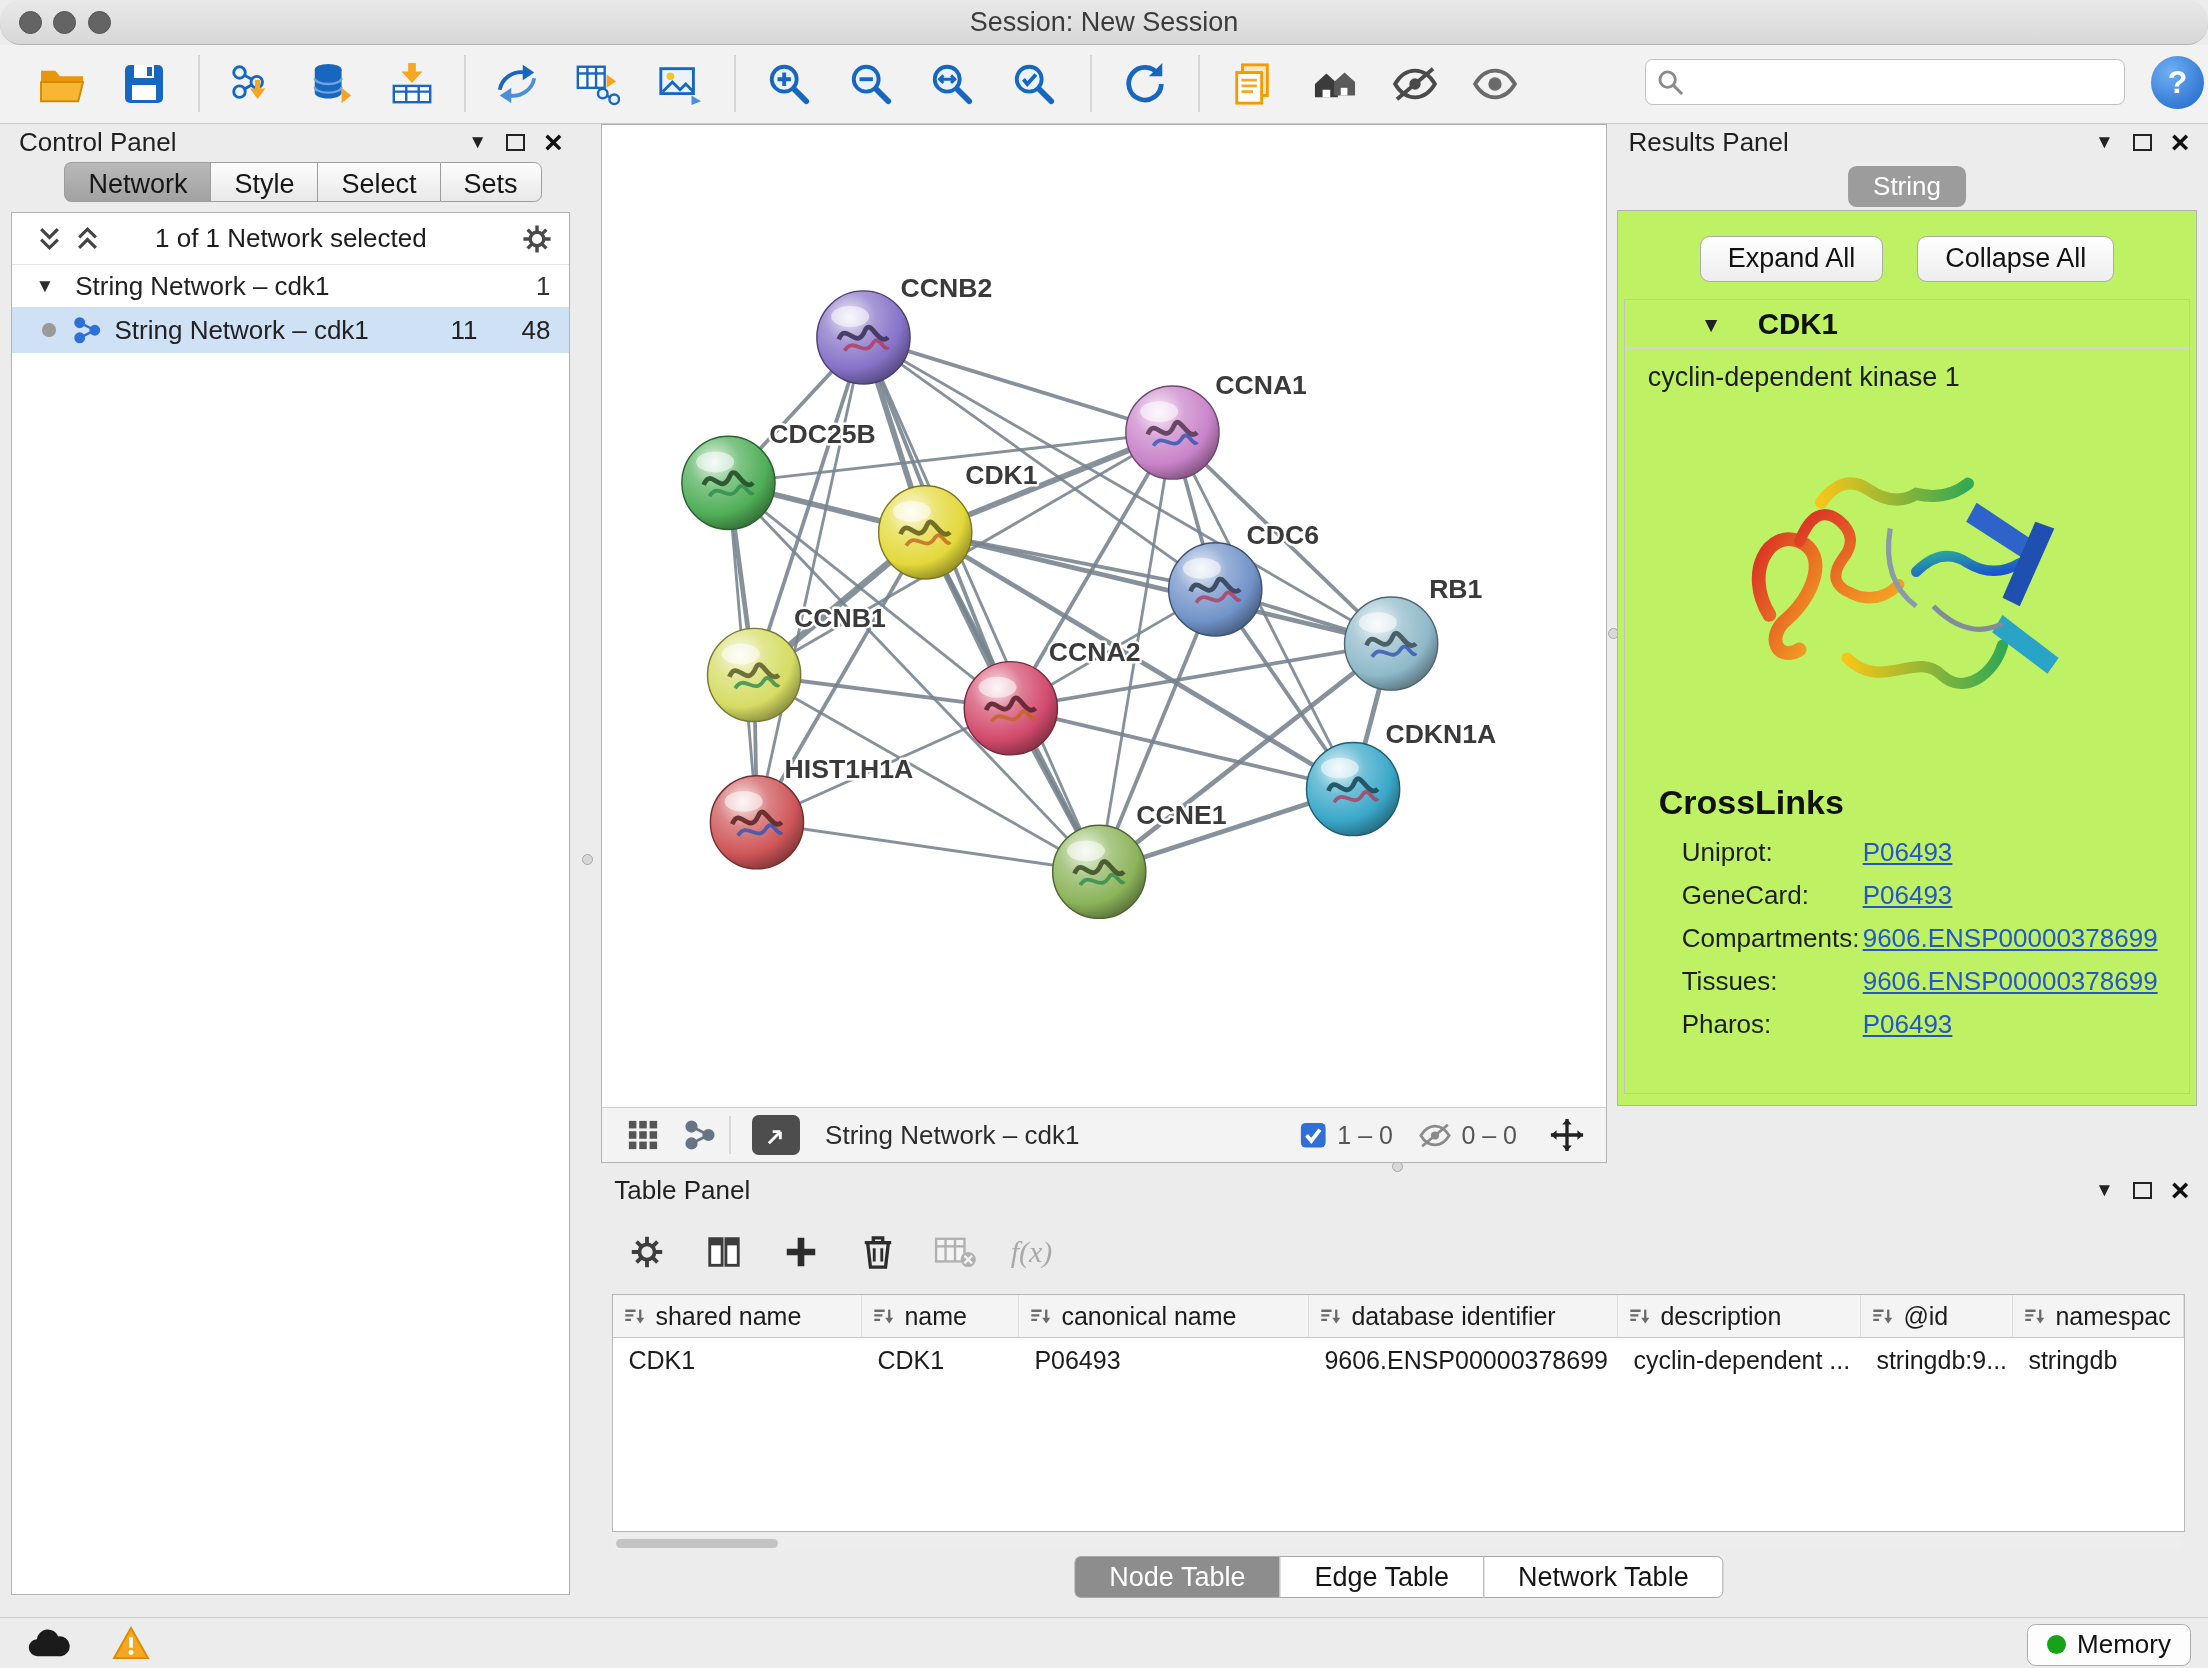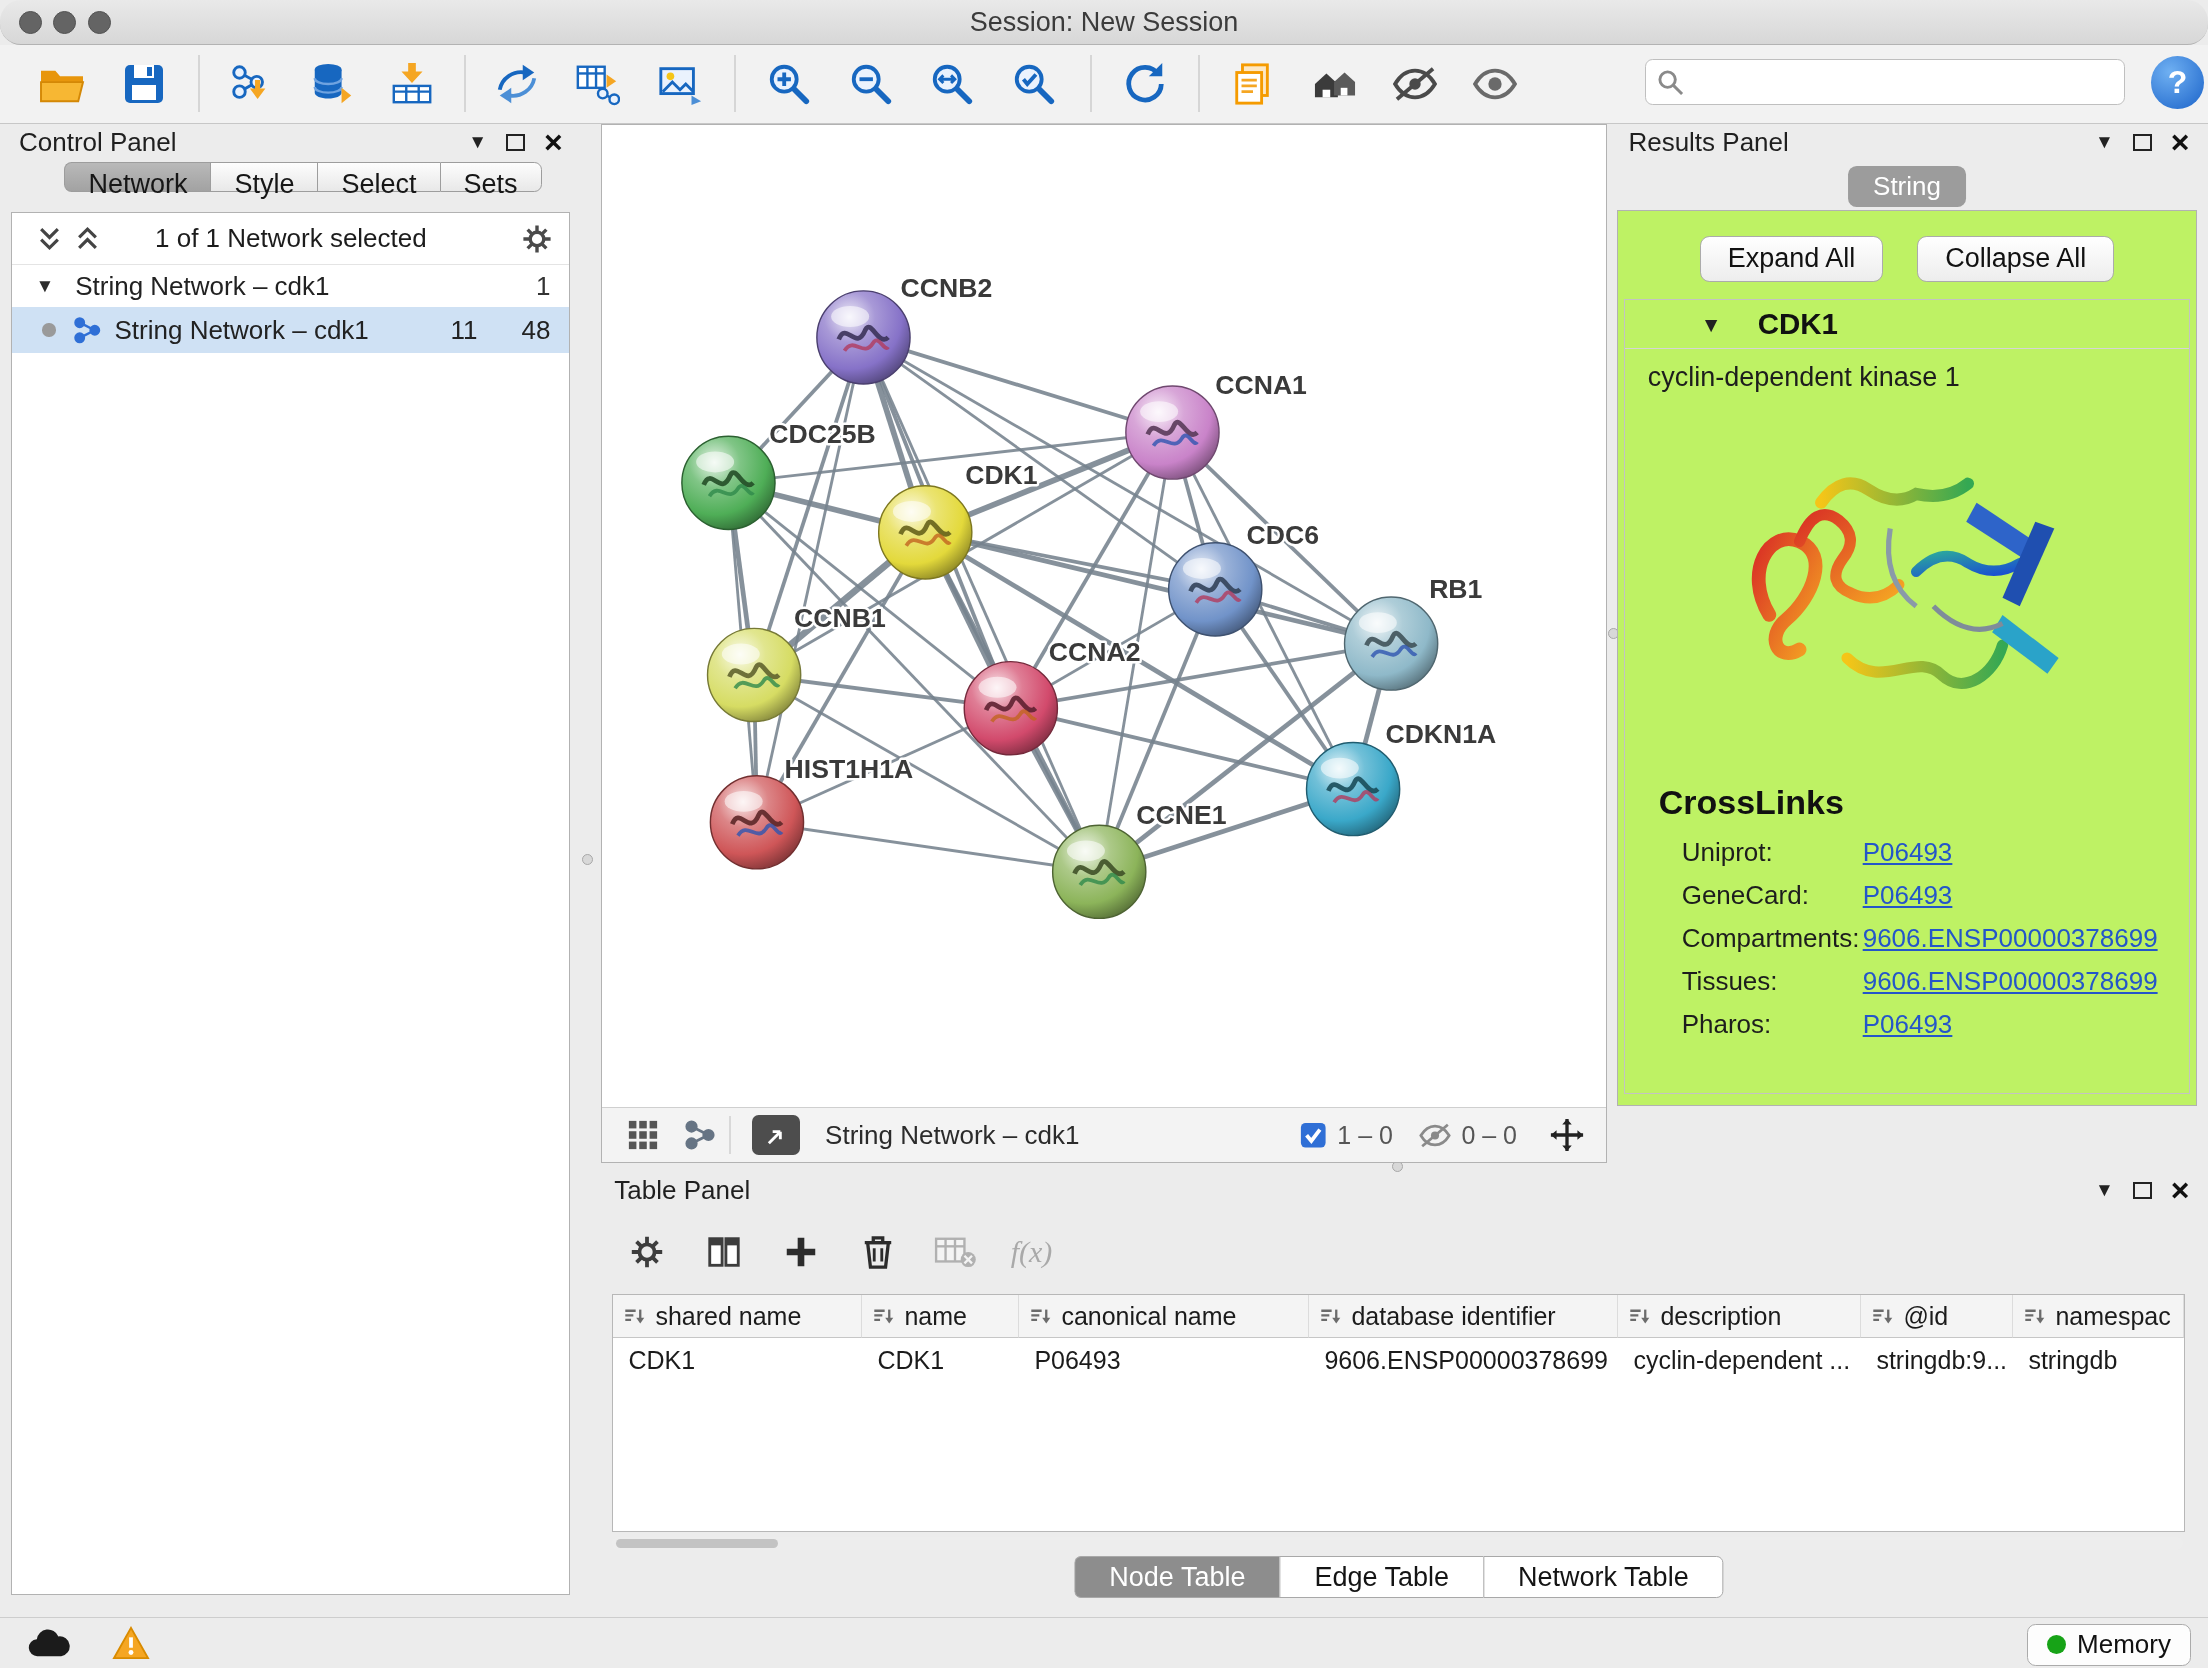--- a/index.html
+++ b/index.html
@@ -31,21 +31,21 @@
   .panel-title{font-size:26px;color:#1f1f1f;}
   .panel-ctrls{position:absolute;right:7.6px;top:0;height:36px;display:flex;align-items:center;gap:19px;}
   .pc-min{font-size:19px;color:#222;}
   .pc-float{width:19px;height:17px;border:2.9px solid #222;box-sizing:border-box;}
   .pc-close{font-size:32px;font-weight:bold;color:#111;line-height:19px;}
 
   
   #control-panel{position:absolute;left:11.4px;top:124px;width:559px;height:1470px;}
   #control-panel .hdr{position:relative;height:36px;}
   #control-panel .hdr .panel-title{position:absolute;left:7.6px;line-height:36px;}
-  #cp-tabs{position:absolute;left:53px;top:38px;height:30px;display:flex;}
+  #cp-tabs{position:absolute;left:53px;top:38px;height:40px;display:flex;}
   .cp-tab{padding:0 23px;line-height:42px;font-size:27px;border:1px solid #9d9d9d;border-right-width:0;
     background:linear-gradient(#fdfdfd,#e8e8e8);color:#161616;}
   .cp-tab:first-child{border-radius:7.6px 0 0 7.6px;}
   .cp-tab:last-child{border-right-width:1px;border-radius:0 7.6px 7.6px 0;}
   .cp-tab.selected{background:linear-gradient(#b9b9b9,#a2a2a2);}
   #cp-body{position:absolute;left:0;top:88px;width:557px;height:1381px;background:#fff;border:1px solid #b2b2b2;}
   #cp-body-hdr{position:relative;height:51px;border-bottom:1px solid #e4e4e4;}
   #cp-status{position:absolute;left:0;width:100%;text-align:center;line-height:51px;font-size:26px;color:#1c1c1c;}
   .chev{position:absolute;top:13.3px;}
   #cp-gear{position:absolute;right:15px;top:8.6px;}

